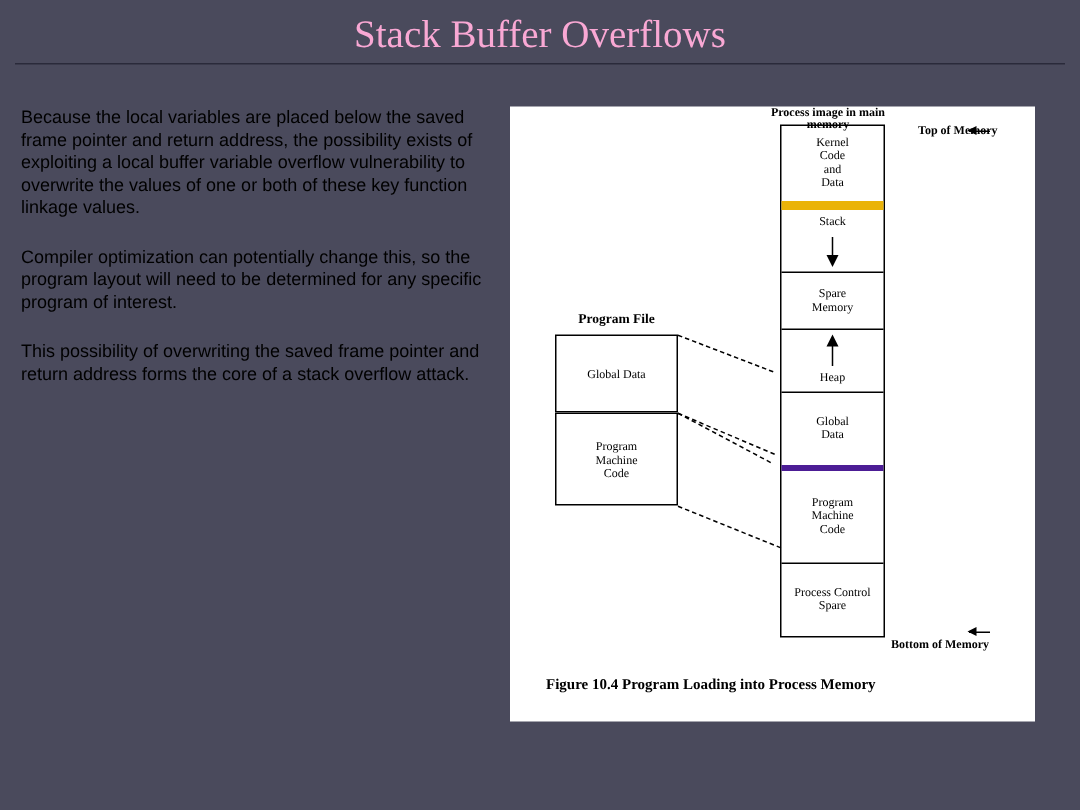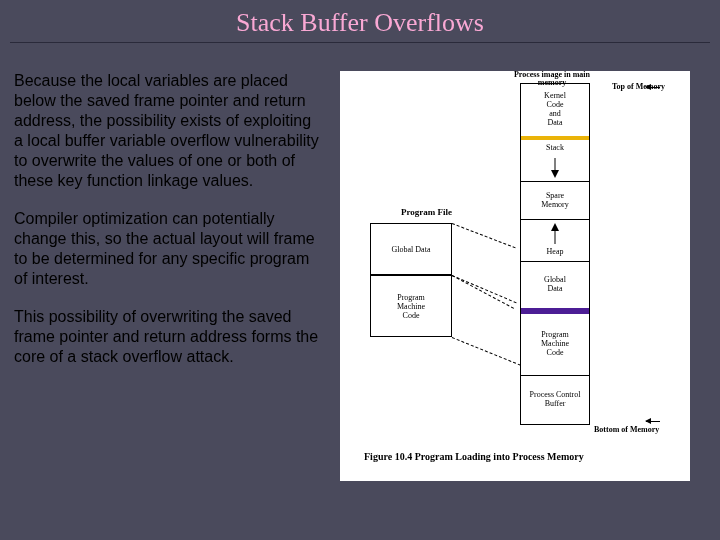--- a/index.html
+++ b/index.html
@@ -29,21 +29,21 @@
     background: #2a2a3a;
     margin-bottom: 28px;
   }
   .content {
     display: flex;
     gap: 16px;
     padding: 0 14px;
   }
   .textcol {
     width: 310px;
-    font-size: 16px;
+    font-size: 12px;
     line-height: 1.25;
     color: #000;
   }
   .textcol p { margin-bottom: 18px; }
   .figwrap {
     background: #fff;
     width: 350px;
     height: 410px;
     padding: 4px 8px 4px 8px;
     position: relative;
@@ -61,21 +61,21 @@
     top: 148px;
     width: 82px;
   }
   .pf-label {
     position: absolute;
     left: 22px;
     top: 132px;
     font-size: 9px;
     font-weight: bold;
     width: 82px;
-    text-align: right;
+    text-align: center;
   }
   .box {
     border: 1px solid #000;
     font-size: 8px;
     text-align: center;
     display: flex;
     align-items: center;
     justify-content: center;
     background: #fff;
   }
@@ -88,25 +88,25 @@
     top: 8px;
     width: 70px;
   }
   .mem-outer {
     border: 1px solid #000;
     width: 70px;
     height: 342px;
     display: flex;
     flex-direction: column;
   }
-  .mem-kernel { border-bottom: 4px solid #eab308; height: 56px; flex: none; }
+  .mem-kernel { border-bottom: 6px solid #eab308; height: 56px; flex: none; }
   .mem-stack  { border-bottom: 1px solid #000; height: 42px; flex: none; position: relative; }
   .mem-spare  { border-bottom: 1px solid #000; height: 38px; flex: none; }
   .mem-heap   { border-bottom: 1px solid #000; height: 42px; flex: none; position: relative; }
-  .mem-gd     { border-bottom: 6px solid #4c1d95; height: 52px; flex: none; }
+  .mem-gd     { border-bottom: 4px solid #4c1d95; height: 52px; flex: none; }
   .mem-mc     { border-bottom: 1px solid #000; height: 62px; flex: none; }
   .mem-pcb    { flex: 1; }
   .seglabel {
     font-size: 8px;
     text-align: center;
     line-height: 1.1;
     padding: 2px;
     display: flex;
     align-items: center;
     justify-content: center;
@@ -173,21 +173,21 @@
 </style>
 </head>
 <body>
 
 <div class="title">Stack Buffer Overflows</div>
 <div class="rule"></div>
 
 <div class="content">
   <div class="textcol">
     <p>Because the local variables are placed below the saved frame pointer and return address, the possibility exists of exploiting a local buffer variable overflow vulnerability to overwrite the values of one or both of these key function linkage values.</p>
-    <p>Compiler optimization can potentially change this, so the actual layout will frame to be determined for any specific program of interest.</p>
+    <p>Compiler optimization can potentially change this, so the program layout will need to be determined for any specific program of interest.</p>
     <p>This possibility of overwriting the saved frame pointer and return address forms the core of a stack overflow attack.</p>
   </div>
 
   <div class="figwrap">
     <div class="figinner">
 
       <div class="ann" style="right:90px; top:-4px; width:80px; text-align:center;">Process image in
 main memory</div>
 
       <div class="ptr leftpt" style="right:22px; top:12px; width:14px;"></div>
@@ -233,21 +233,21 @@
           <div class="mem-gd">
               <div class="seglabel" style="white-space:pre-line">Global
 Data</div>
             </div>
           <div class="mem-mc">
               <div class="seglabel" style="white-space:pre-line">Program
 Machine
 Code</div>
             </div>
           <div class="mem-pcb">
-              <div class="seglabel">Process Control Buffer</div>
+              <div class="seglabel">Process Control Spare</div>
             </div>
         </div>
       </div>
 
       <div class="dash" style="left:104px; top:148px; width:68px; transform:rotate(21deg); transform-origin:left center;"></div>
       <div class="dash" style="left:104px; top:200px; width:70px; transform:rotate(23deg); transform-origin:left center;"></div>
       <div class="dash" style="left:104px; top:200px; width:70px; transform:rotate(28deg); transform-origin:left center;"></div>
       <div class="dash" style="left:104px; top:262px; width:74px; transform:rotate(22deg); transform-origin:left center;"></div>
 
     </div>

